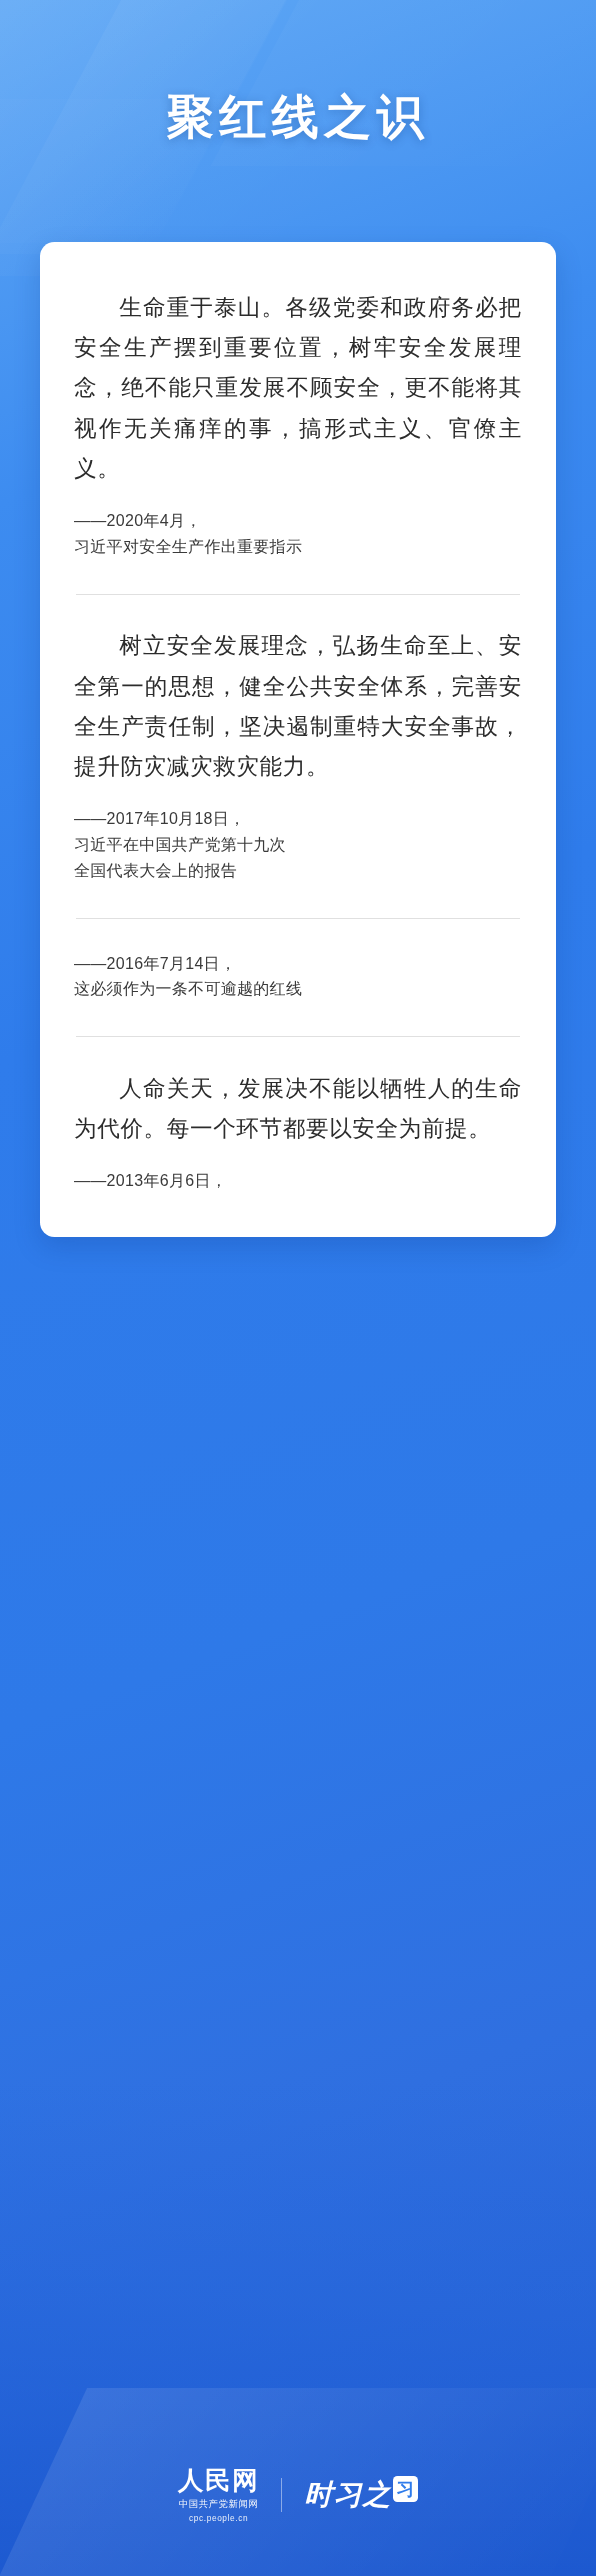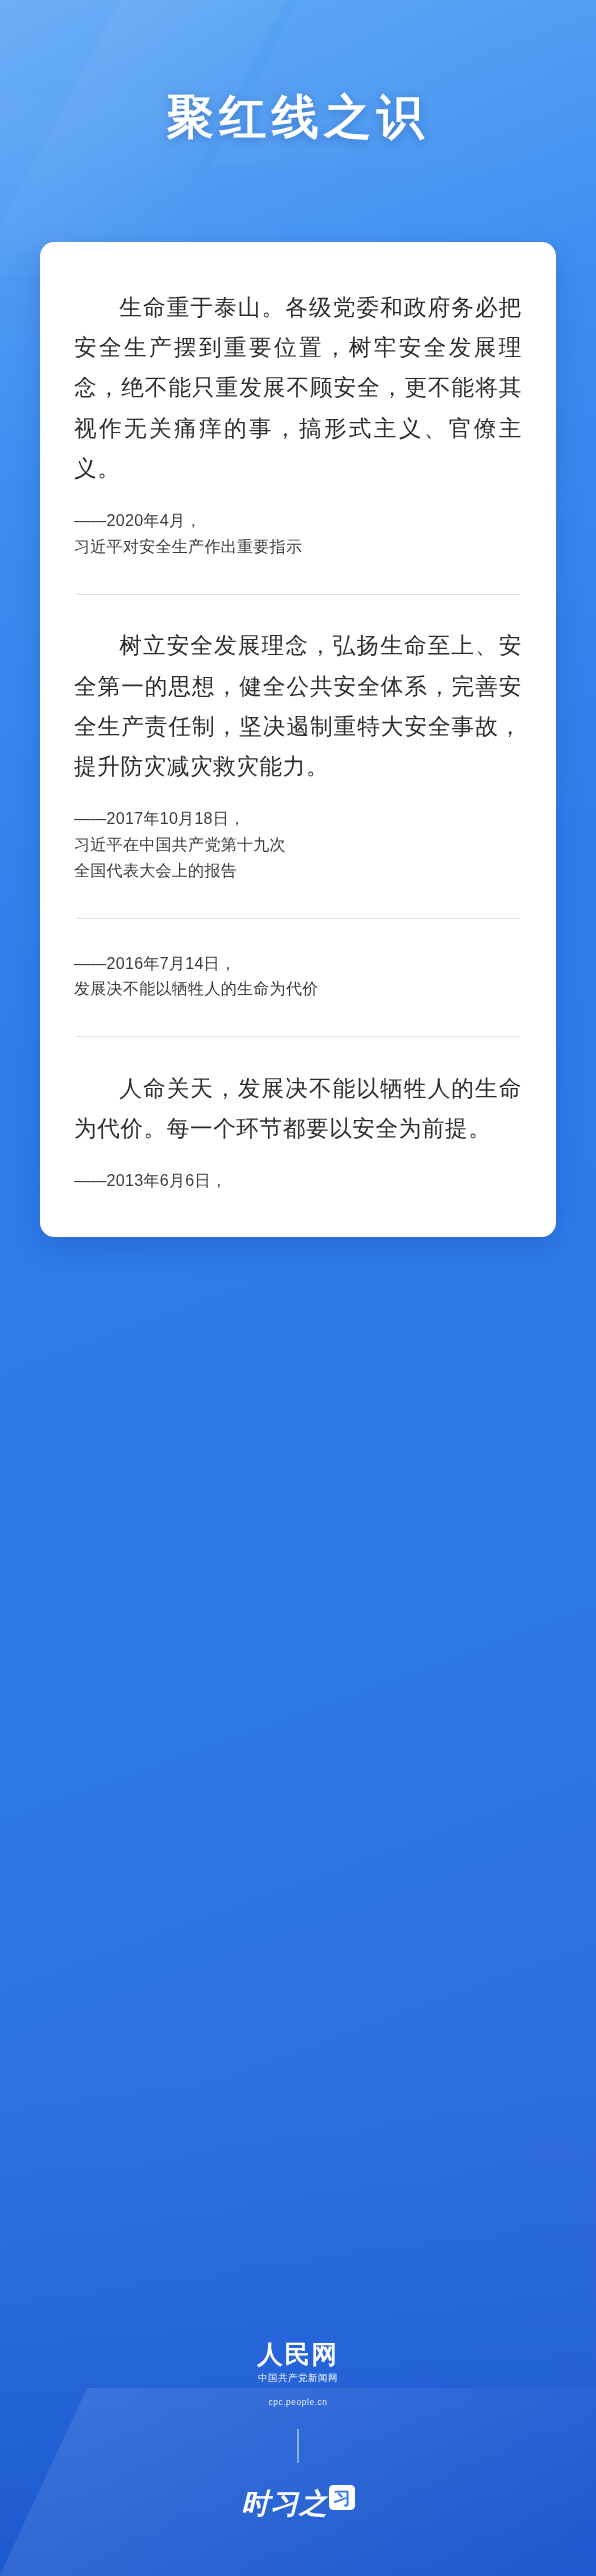--- a/index.html
+++ b/index.html
@@ -105,21 +105,20 @@
   .footer {
     position: absolute;
     z-index: 4;
     left: 0;
     right: 0;
     bottom: 53px;
     display: flex;
     align-items: center;
     justify-content: center;
     gap: 22px;
-    flex-direction: column;
   }
   .logo-people {
     display: flex;
     flex-direction: column;
     align-items: center;
     color: #ffffff;
   }
   .logo-people .cn {
     font-family: "Liberation Serif", serif;
     font-weight: bold;
@@ -129,21 +128,21 @@
   }
   .logo-people .sub {
     font-size: 9.4px;
     letter-spacing: 0.6px;
     margin-top: 3.9px;
     opacity: .95;
   }
   .logo-people .url {
     font-size: 8.3px;
     letter-spacing: 0.6px;
-    margin-top: 12px;
+    margin-top: 2px;
     opacity: .9;
   }
   .sep-bar {
     width: 1.1px;
     height: 34px;
     background: rgba(255,255,255,0.45);
   }
   .logo-brand {
     display: flex;
     gap: 1px;
@@ -201,21 +200,21 @@
         <div>习近平在中国共产党第十九次</div>
         <div>全国代表大会上的报告</div>
       </div>
     </div>
 
     <div class="divider"></div>
 
     <div class="quote-block">
       <div class="attribution">
         <div>——2016年7月14日，</div>
-        <div>发展决不能以牺牲人的生命为代价</div>
+        <div>这必须作为一条不可逾越的红线</div>
       </div>
     </div>
 
     <div class="divider"></div>
 
     <div class="quote-block">
       <div class="quote-text">人命关天，发展决不能以牺牲人的生命为代价。每一个环节都要以安全为前提。</div>
       <div class="attribution">
         <div>——2013年6月6日，</div>
       </div>

